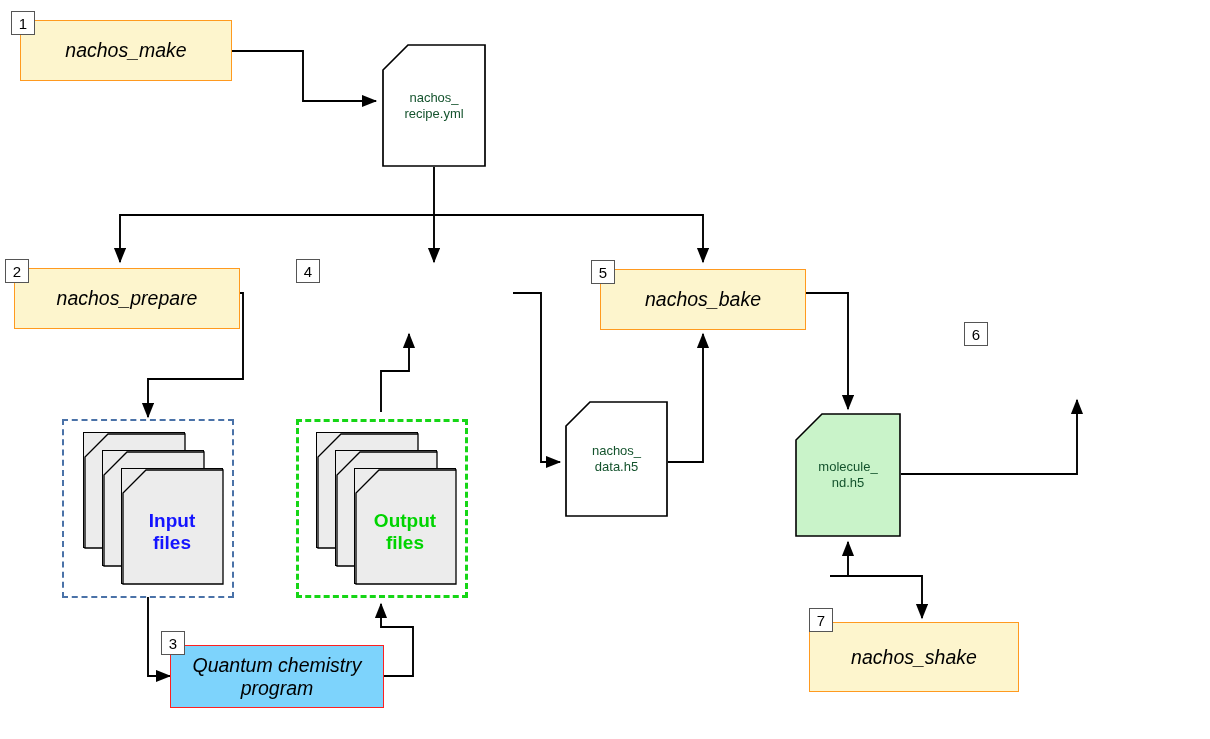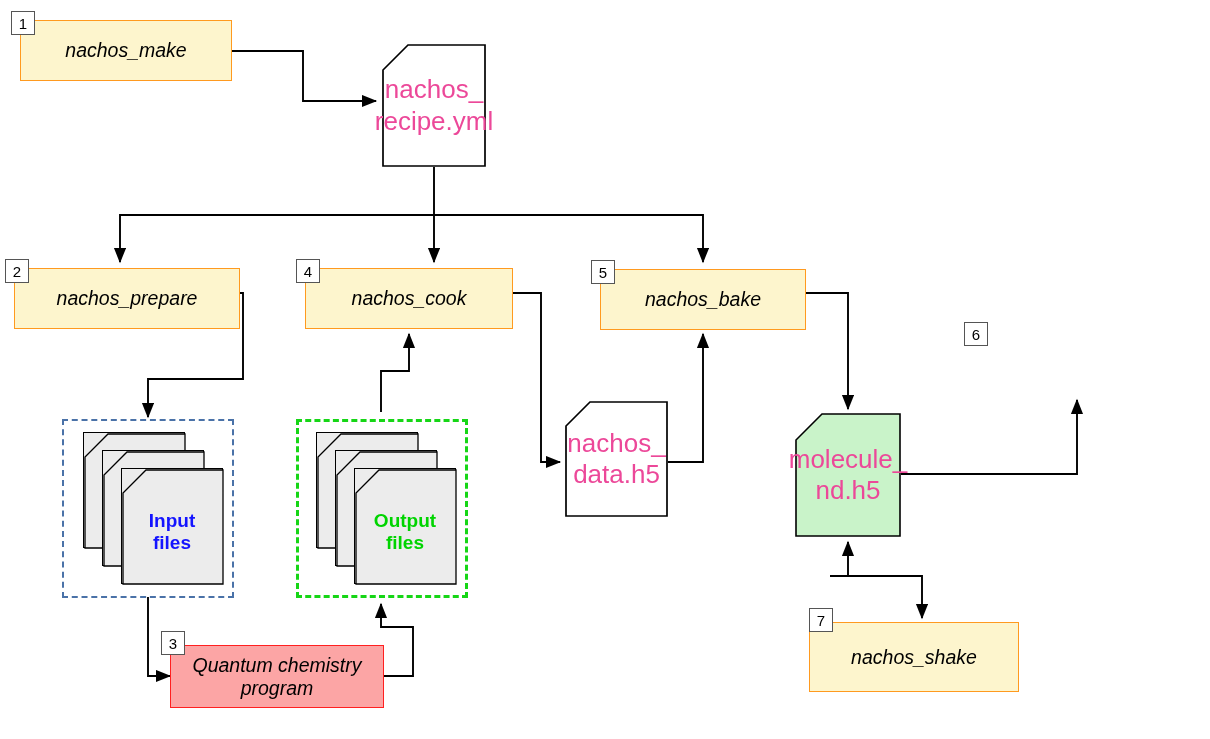--- a/index.html
+++ b/index.html
@@ -33,26 +33,26 @@
     line-height:1.18;
   }
   .proc{
     background:#fdf5cd;
     border:1.6px solid #ff9a1f;
     font-style:italic;
     font-size:19.5px;
     color:#000000;
   }
   .proc.red{
-    background:#fca5a5;
+    background:#7dd3fc;
     border:1.6px solid #ff2020;
   }
   .docshape{
-    font-size:26px;
-    color:#ec4899;
+    font-size:13px;
+    color:#14532d;
     font-style:normal;
   }
   .docshape .inner{
     position:absolute;
     left:0;top:0;right:0;bottom:0;
     display:flex;
     align-items:center;
     justify-content:center;
     text-align:center;
     white-space:pre-line;
@@ -161,23 +161,20 @@
 recipe.yml</div>
   </div>
 
   <div class="node proc" style="left:14px;top:268px;width:226px;height:61px;">
     <span>nachos_prepare</span>
   </div>
   <div class="badge" style="left:5px;top:259px;">
     <span>2</span>
   </div>
 
-  <div class="node proc" style="left:305px;top:268px;width:208px;height:61px;">
-    <span>nachos_cook</span>
-  </div>
   <div class="badge" style="left:296px;top:259px;">
     <span>4</span>
   </div>
 
   <div class="node proc" style="left:600px;top:269px;width:206px;height:61px;">
     <span>nachos_bake</span>
   </div>
   <div class="badge" style="left:591px;top:260px;">
     <span>5</span>
   </div>

